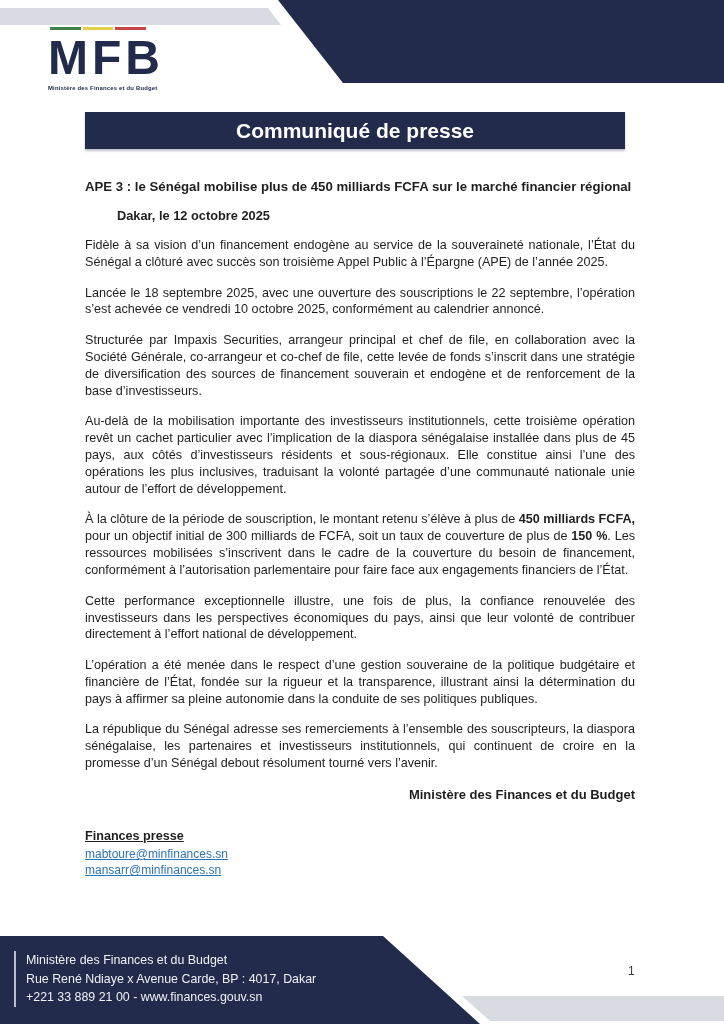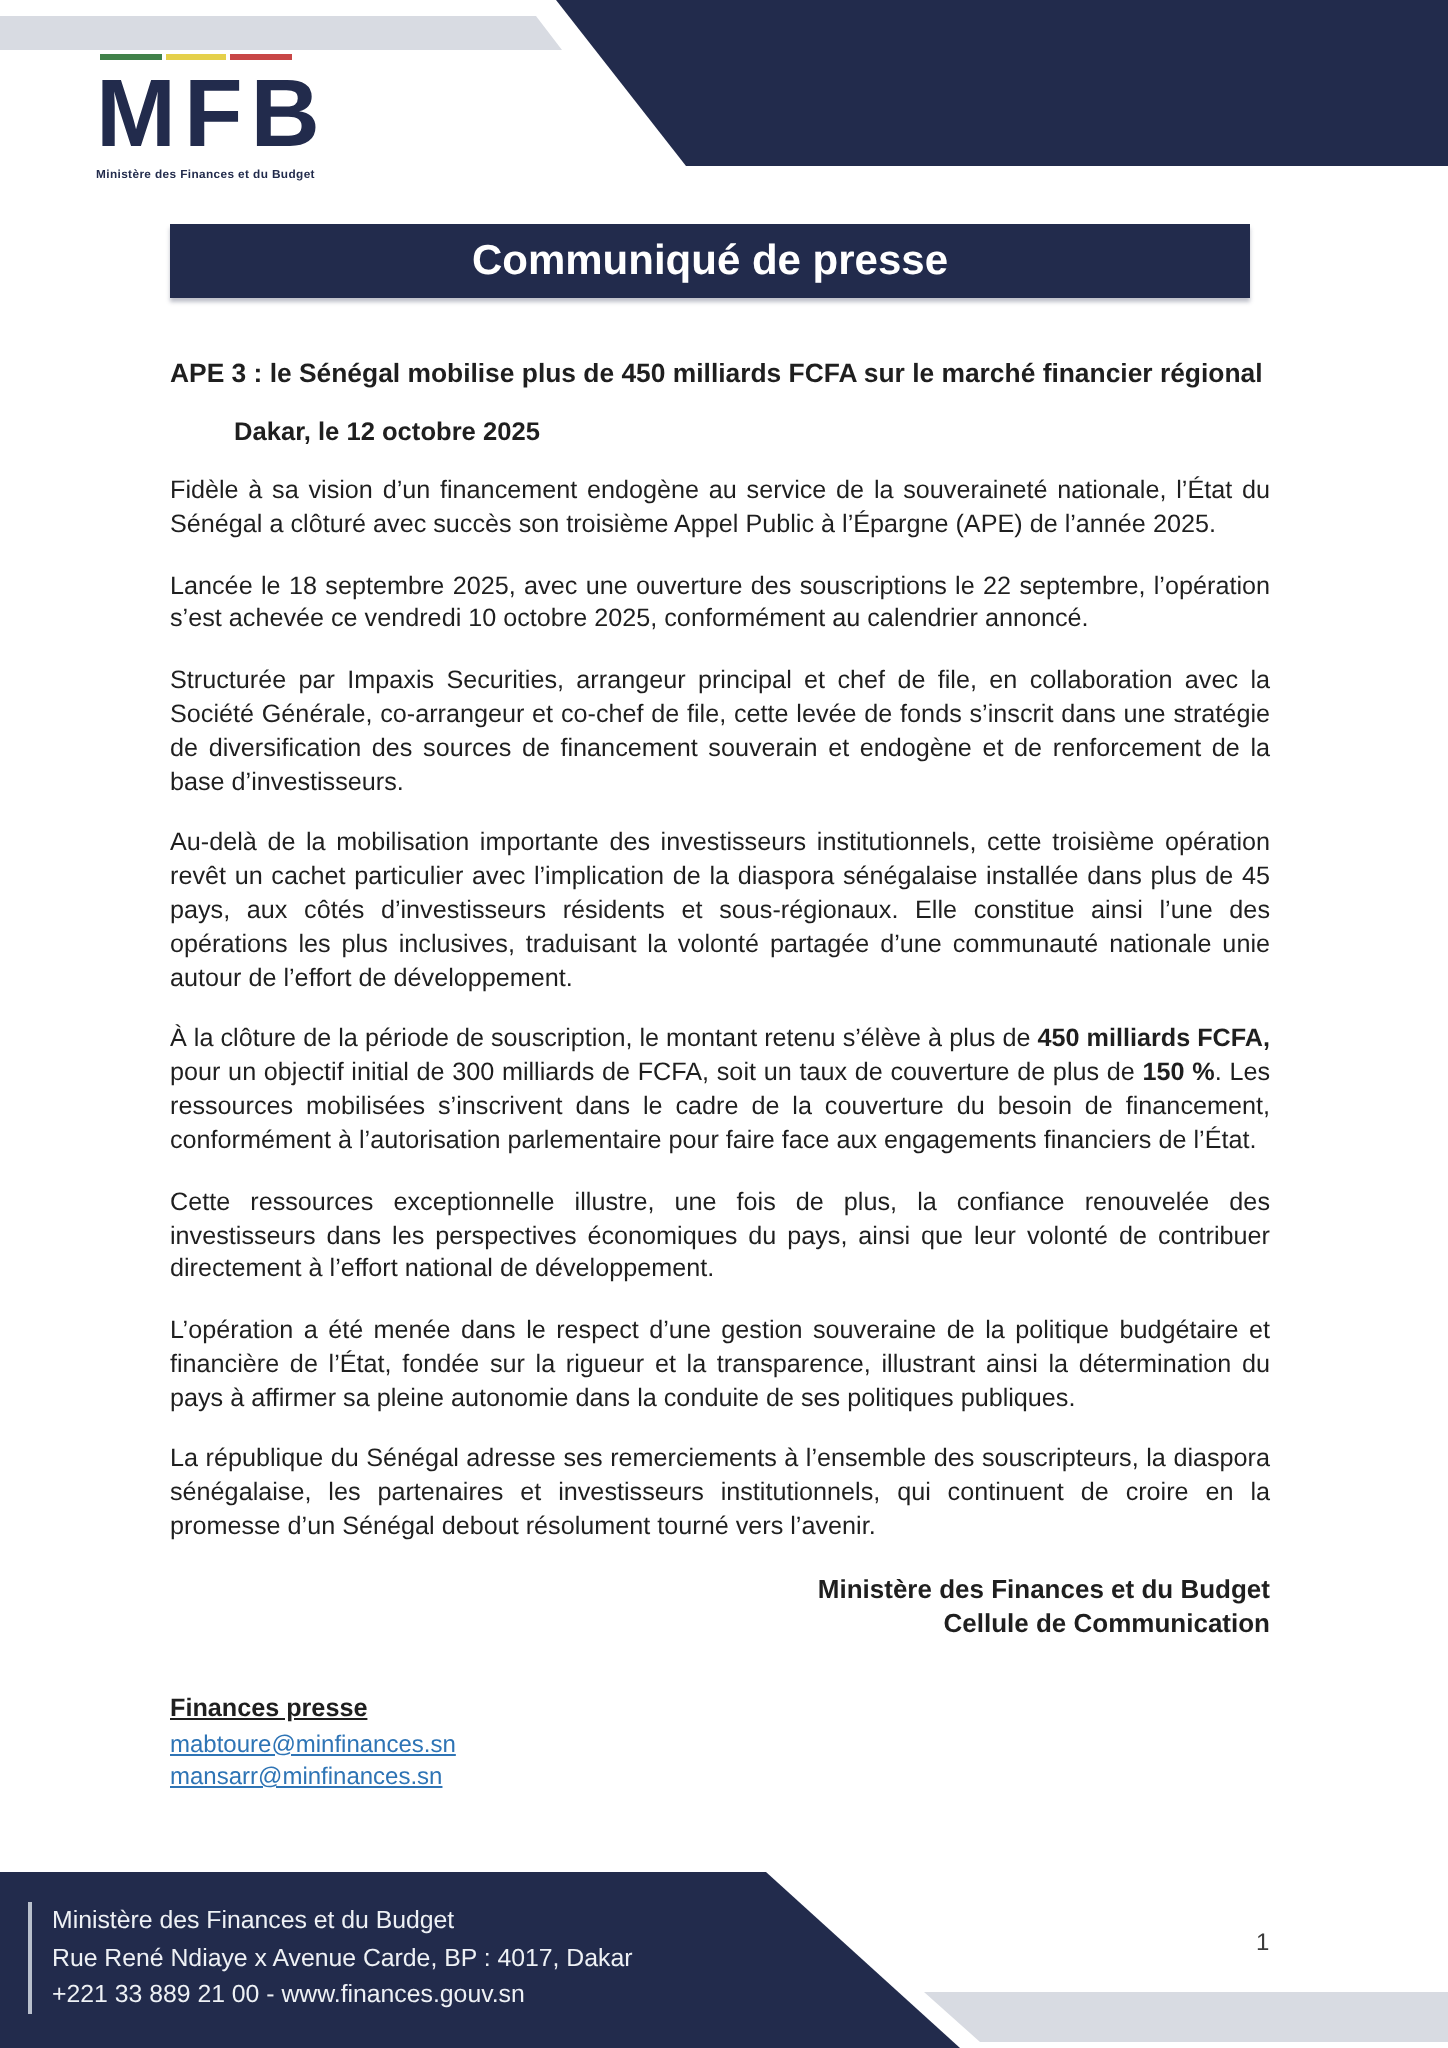--- a/index.html
+++ b/index.html
@@ -64,27 +64,26 @@
 
   <div class="content">
     <div class="headline">APE 3 : le Sénégal mobilise plus de 450 milliards FCFA sur le marché financier régional</div>
     <div class="dateline">Dakar, le 12 octobre 2025</div>
 
     <p><span>Fidèle à sa vision d’un financement endogène au service de la souveraineté nationale, l’État du Sénégal a clôturé avec succès son troisième Appel Public à l’Épargne (APE) de l’année 2025.</span></p>
     <p><span>Lancée le 18 septembre 2025, avec une ouverture des souscriptions le 22 septembre, l’opération s’est achevée ce vendredi 10 octobre 2025, conformément au calendrier annoncé.</span></p>
     <p><span>Structurée par Impaxis Securities, arrangeur principal et chef de file, en collaboration avec la Société Générale, co-arrangeur et co-chef de file, cette levée de fonds s’inscrit dans une stratégie de diversification des sources de financement souverain et endogène et de renforcement de la base d’investisseurs.</span></p>
     <p><span>Au-delà de la mobilisation importante des investisseurs institutionnels, cette troisième opération revêt un cachet particulier avec l’implication de la diaspora sénégalaise installée dans plus de 45 pays, aux côtés d’investisseurs résidents et sous-régionaux. Elle constitue ainsi l’une des opérations les plus inclusives, traduisant la volonté partagée d’une communauté nationale unie autour de l’effort de développement.</span></p>
     <p><span>À la clôture de la période de souscription, le montant retenu s’élève à plus de </span><b>450 milliards FCFA,</b><span> pour un objectif initial de 300 milliards de FCFA, soit un taux de couverture de plus de </span><b>150 %</b><span>. Les ressources mobilisées s’inscrivent dans le cadre de la couverture du besoin de financement, conformément à l’autorisation parlementaire pour faire face aux engagements financiers de l’État.</span></p>
-    <p><span>Cette ressources exceptionnelle illustre, une fois de plus, la confiance renouvelée des investisseurs dans les perspectives économiques du pays, ainsi que leur volonté de contribuer directement à l’effort national de développement.</span></p>
+    <p><span>Cette performance exceptionnelle illustre, une fois de plus, la confiance renouvelée des investisseurs dans les perspectives économiques du pays, ainsi que leur volonté de contribuer directement à l’effort national de développement.</span></p>
     <p><span>L’opération a été menée dans le respect d’une gestion souveraine de la politique budgétaire et financière de l’État, fondée sur la rigueur et la transparence, illustrant ainsi la détermination du pays à affirmer sa pleine autonomie dans la conduite de ses politiques publiques.</span></p>
     <p><span>La république du Sénégal adresse ses remerciements à l’ensemble des souscripteurs, la diaspora sénégalaise, les partenaires et investisseurs institutionnels, qui continuent de croire en la promesse d’un Sénégal debout résolument tourné vers l’avenir.</span></p>
 
     <div class="signoff">
       <div>Ministère des Finances et du Budget</div>
-      <div>Cellule de Communication</div>
     </div>
 
     <div class="contacts">
       <div class="contacts-heading">Finances presse</div>
       <a href="#">mabtoure@minfinances.sn</a>
       <a href="#">mansarr@minfinances.sn</a>
     </div>
   </div>
 
   <div class="footer-banner" style="background-color: rgb(34, 43, 76);">

